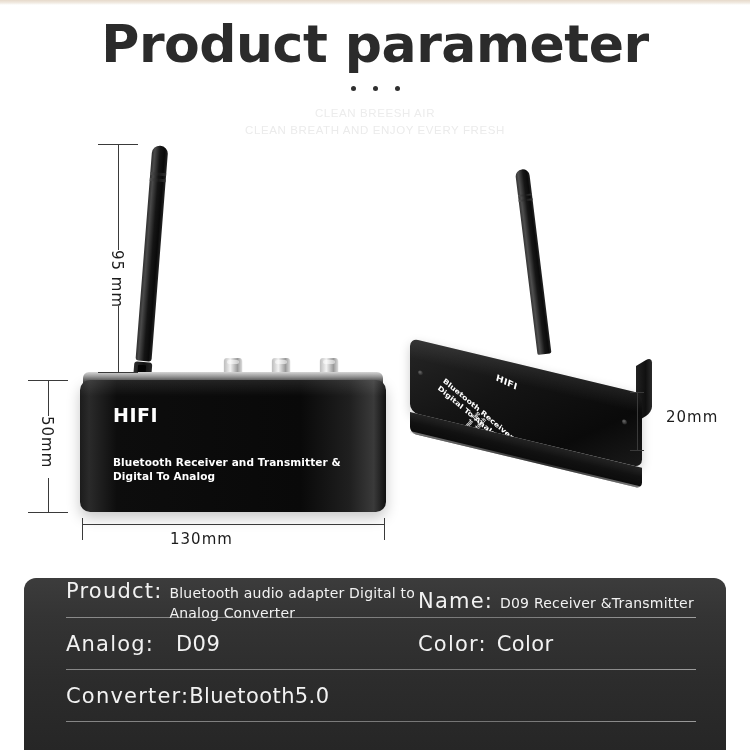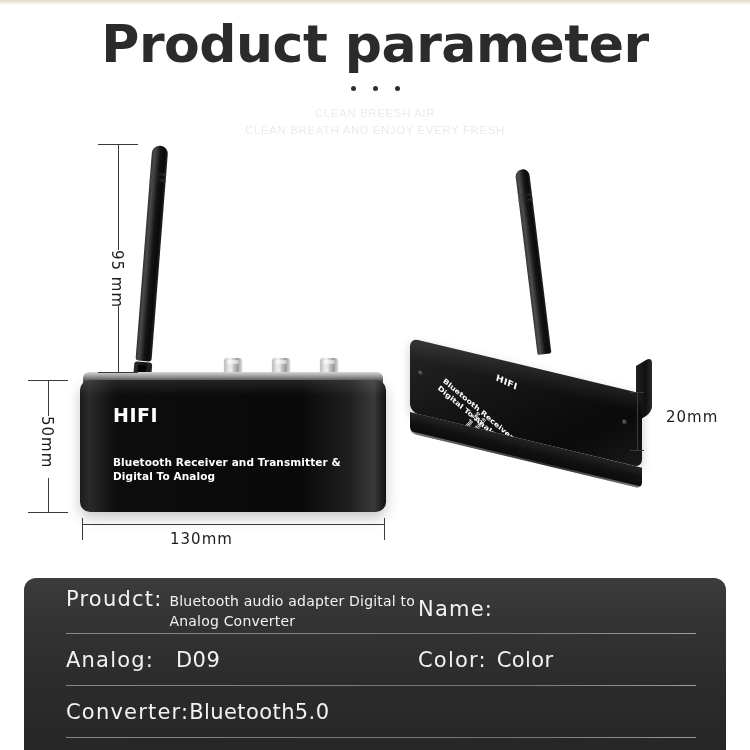--- a/index.html
+++ b/index.html
@@ -338,21 +338,21 @@
     overflow: hidden;
   }
   .spec-row {
     position: relative;
     display: flex;
     height: 52px;
     align-items: center;
     padding: 0 0 0 42px;
     box-sizing: border-box;
   }
-  .spec-row.first { height: 56px; padding-top: 6px; justify-content: center; }
+  .spec-row.first { height: 40px; padding-top: 6px; justify-content: center; }
   .spec-divider {
     position: absolute;
     left: 42px; right: 30px;
     height: 1px;
     background: linear-gradient(to right, rgba(210,210,210,.55), rgba(190,190,190,.5) 70%, rgba(230,230,230,.6));
   }
   .spec-cell { display: flex; align-items: baseline; }
   .spec-cell.col-l { width: 352px; }
   .spec-cell.col-r { flex: 1; }
   .spec-key {
@@ -494,20 +494,21 @@
 
 <div class="spec-panel">
 
   <div class="spec-row first">
     <div class="spec-cell col-l">
       <span class="spec-key">Proudct:</span>
       <span class="spec-val small two-line">Bluetooth audio adapter Digital to Analog Converter</span>
     </div>
     <div class="spec-cell col-r">
       <span class="spec-key">Name:</span>
+      <span class="spec-val small">D09 Receiver &amp;Transmitter</span>
     </div>
     <div class="spec-divider" style="bottom:0;"></div>
   </div>
 
   <div class="spec-row">
     <div class="spec-cell col-l">
       <span class="spec-key">Analog:</span>
       <span class="spec-val" style="margin-left:22px;">D09</span>
     </div>
     <div class="spec-cell col-r">

